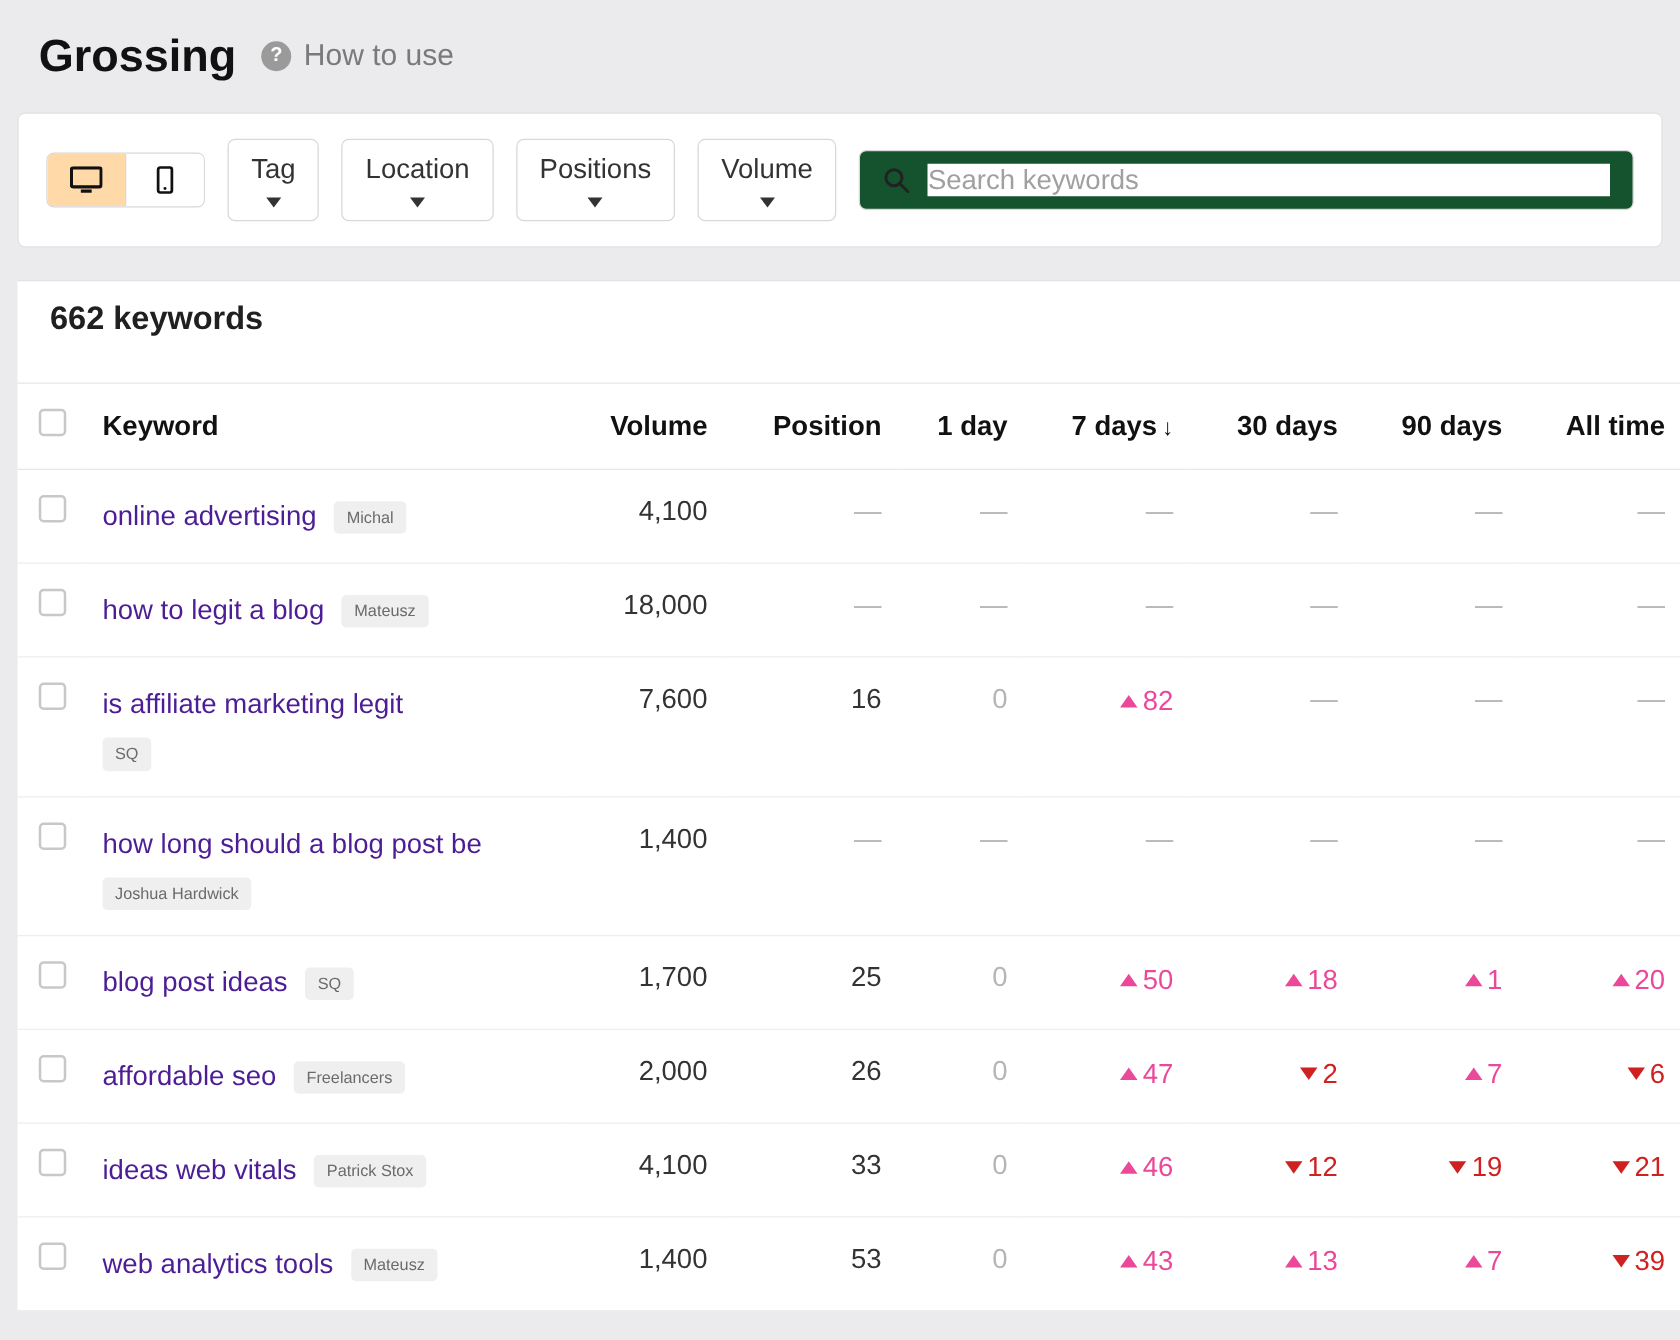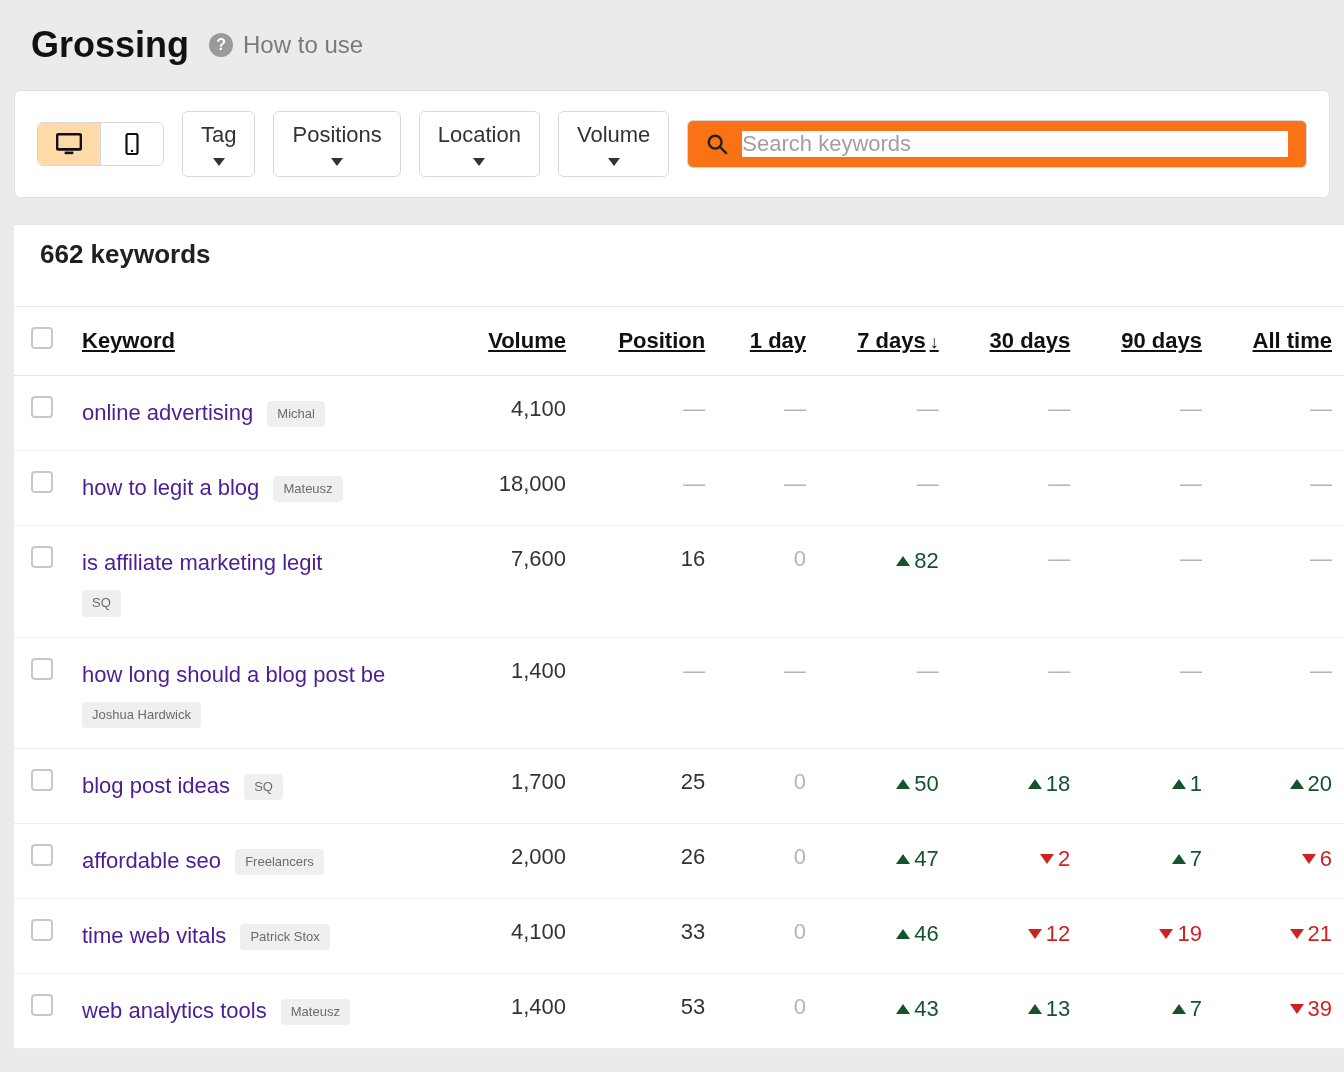--- a/index.html
+++ b/index.html
@@ -81,21 +81,21 @@
     border-right: 6px solid transparent;
     border-top: 8px solid #333;
   }
   .search-box {
     flex: 1;
     display: flex;
     align-items: center;
     gap: 14px;
     border: 1px solid #d8d8da;
     border-radius: 6px;
-    background: #f97316;
+    background: #14532d;
     padding: 10px 18px;
   }
   .search-box svg { width: 22px; height: 22px; }
   .search-box input {
     border: none;
     outline: none;
     font-size: 22px;
     color: #333;
     flex: 1;
   }
@@ -117,21 +117,20 @@
   }
   thead th {
     text-align: right;
     font-size: 22px;
     font-weight: 700;
     color: #111;
     padding: 20px 12px;
     border-top: 1px solid #e6e6e8;
     border-bottom: 1px solid #e6e6e8;
     white-space: nowrap;
-    text-decoration: underline;
   }
   thead th:nth-child(1) { width: 56px; text-align: center; }
   thead th:nth-child(2) { text-align: left; width: 380px; }
   tbody td {
     padding: 20px 12px;
     border-bottom: 1px solid #eeeeee;
     vertical-align: top;
     font-size: 22px;
     text-align: right;
     color: #333;
@@ -151,21 +150,21 @@
     padding: 3px 10px;
     border-radius: 4px;
     margin-left: 8px;
     vertical-align: middle;
   }
   .tag.below { margin-left: 0; margin-top: 10px; }
   .kw-cell { line-height: 1.55; }
   .dash { color: #b5b5b5; }
   .zero { color: #b5b5b5; }
   .chg { display: inline-flex; align-items: center; gap: 4px; font-weight: 400; }
-  .chg.up { color: #14532d; }
+  .chg.up { color: #ec4899; }
   .chg.down { color: #d02121; }
   .tri-up {
     width: 0; height: 0;
     border-left: 7px solid transparent;
     border-right: 7px solid transparent;
     border-bottom: 10px solid currentColor;
   }
   .tri-down {
     width: 0; height: 0;
     border-left: 7px solid transparent;
@@ -205,25 +204,25 @@
         <rect x="2" y="1" width="12" height="22" rx="2" fill="none" stroke="#111" stroke-width="2.4"></rect>
         <circle cx="8" cy="19.5" r="1.3" fill="#111"></circle>
       </svg>
     </div>
   </div>
   <div class="dd">
     <span>Tag</span>
     <span class="caret"></span>
   </div>
   <div class="dd">
+    <span>Location</span>
+    <span class="caret"></span>
+  </div>
+  <div class="dd">
     <span>Positions</span>
-    <span class="caret"></span>
-  </div>
-  <div class="dd">
-    <span>Location</span>
     <span class="caret"></span>
   </div>
   <div class="dd">
     <span>Volume</span>
     <span class="caret"></span>
   </div>
   <div class="search-box">
     <svg viewBox="0 0 24 24">
       <circle cx="10" cy="10" r="7" fill="none" stroke="#222" stroke-width="2.6"></circle>
       <line x1="15.5" y1="15.5" x2="22" y2="22" stroke="#222" stroke-width="2.6" stroke-linecap="round"></line>
@@ -314,21 +313,21 @@
           <td>2,000</td>
           <td>26</td>
           <td><span class="zero">0</span></td>
           <td><span class="chg up"><span class="tri-up"></span>47</span></td>
           <td><span class="chg down"><span class="tri-down"></span>2</span></td>
           <td><span class="chg up"><span class="tri-up"></span>7</span></td>
           <td><span class="chg down"><span class="tri-down"></span>6</span></td>
         </tr>
         <tr>
           <td><span class="checkbox"></span></td>
-          <td class="kw-cell"><a class="kw-link">time web vitals</a> <span class="tag">Patrick Stox</span></td>
+          <td class="kw-cell"><a class="kw-link">ideas web vitals</a> <span class="tag">Patrick Stox</span></td>
           <td>4,100</td>
           <td>33</td>
           <td><span class="zero">0</span></td>
           <td><span class="chg up"><span class="tri-up"></span>46</span></td>
           <td><span class="chg down"><span class="tri-down"></span>12</span></td>
           <td><span class="chg down"><span class="tri-down"></span>19</span></td>
           <td><span class="chg down"><span class="tri-down"></span>21</span></td>
         </tr>
         <tr>
           <td><span class="checkbox"></span></td>

